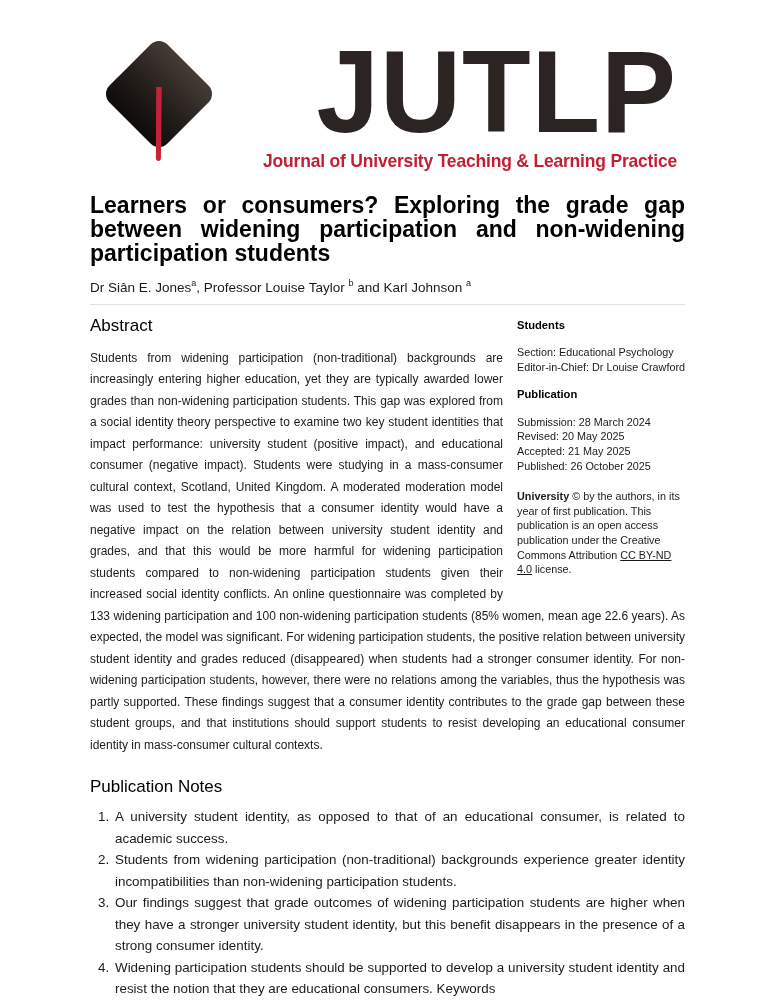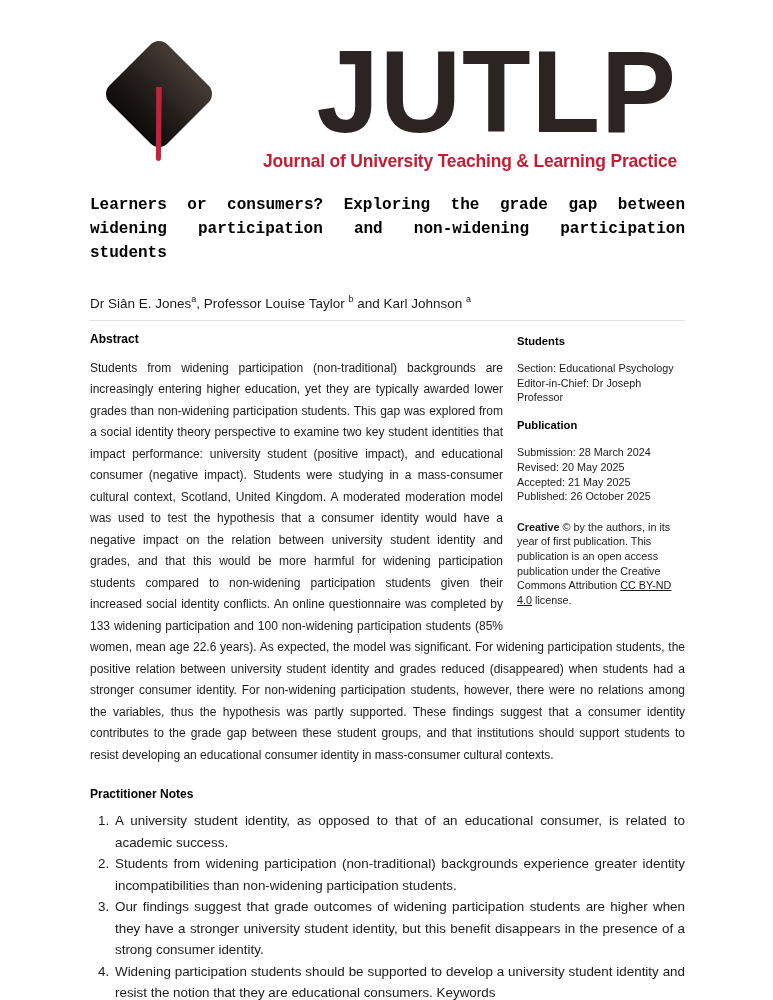--- a/index.html
+++ b/index.html
@@ -29,44 +29,43 @@
   .logo-subtitle{
     margin-top:12px;
     font-size:19px;font-weight:bold;color:#c21f35;
     letter-spacing:-0.2px;white-space:nowrap;
     transform:scaleX(0.92);transform-origin:right top;
   }
 
   
   .article-title{
     margin:14px 0 8px 0;
-    font-size:16px;line-height:24px;font-weight:bold;color:#000;
+    font-size:23px;line-height:24px;font-weight:bold;color:#000;
     text-align:justify;
-    font-family:Liberation Mono, monospace;
   }
-  .authors{margin-top:29px;font-size:13.5px;color:#1b1b1b;}
+  .authors{margin-top:13px;font-size:13.5px;color:#1b1b1b;}
   .authors sup,.affiliations sup{font-size:9px;}
   .affiliations{margin-top:3px;font-size:11px;color:#1b1b1b;}
   .rule{border:none;border-top:1px solid #e0e0e0;margin:9px 0 0 0;}
 
   
   .content{margin-top:11px;}
   .sidebar{
     float:right;width:168px;margin:2px 0 10px 14px;
     font-size:10.8px;line-height:14.6px;color:#1b1b1b;
   }
   .sidebar h3{
     margin:0 0 13px 0;font-size:11.2px;font-weight:bold;color:#000;
   }
   .sidebar .side-block{margin-bottom:13px;}
   .sidebar .copyright{margin-top:16px;}
   .link{color:#1b1b1b;text-decoration:underline;cursor:pointer;}
 
   .section-heading{
-    margin:0 0 0 0;font-size:12px;font-weight:bold;color:#000;
+    margin:0 0 0 0;font-size:17px;font-weight:normal;color:#000;
   }
   .abstract-text{
     margin:12px 0 0 0;
     font-size:12px;line-height:21.5px;text-align:justify;
   }
 
   
   .notes-heading{margin-top:21px;}
   ol.notes{
     margin:9px 0 0 0;padding:0 0 0 23px;
@@ -108,39 +107,39 @@
 
 
   <hr class="rule">
 
   <div class="content clearfix">
 
     <aside class="sidebar">
       <h3>Students</h3>
       <div class="side-block">
         <div>Section: Educational Psychology</div>
-        <div>Editor-in-Chief: Dr Joseph Professor</div>
+        <div>Editor-in-Chief: Dr Louise Crawford</div>
       </div>
       <h3>Publication</h3>
       <div class="side-block">
         <div>Submission: 28 March 2024</div>
         <div>Revised: 20 May 2025</div>
         <div>Accepted: 21 May 2025</div>
         <div>Published: 26 October 2025</div>
       </div>
       <div class="copyright">
-        <b>Creative</b><span> © by the authors, in its year of first publication. This publication is an open access publication under the Creative Commons Attribution </span><a class="link">CC BY-ND 4.0</a><span> license.</span>
+        <b>University</b><span> © by the authors, in its year of first publication. This publication is an open access publication under the Creative Commons Attribution </span><a class="link">CC BY-ND 4.0</a><span> license.</span>
       </div>
     </aside>
 
     <h2 class="section-heading">Abstract</h2>
     <p class="abstract-text">Students from widening participation (non-traditional) backgrounds are increasingly entering higher education, yet they are typically awarded lower grades than non-widening participation students. This gap was explored from a social identity theory perspective to examine two key student identities that impact performance: university student (positive impact), and educational consumer (negative impact). Students were studying in a mass-consumer cultural context, Scotland, United Kingdom. A moderated moderation model was used to test the hypothesis that a consumer identity would have a negative impact on the relation between university student identity and grades, and that this would be more harmful for widening participation students compared to non-widening participation students given their increased social identity conflicts. An online questionnaire was completed by 133 widening participation and 100 non-widening participation students (85% women, mean age 22.6 years). As expected, the model was significant. For widening participation students, the positive relation between university student identity and grades reduced (disappeared) when students had a stronger consumer identity. For non-widening participation students, however, there were no relations among the variables, thus the hypothesis was partly supported. These findings suggest that a consumer identity contributes to the grade gap between these student groups, and that institutions should support students to resist developing an educational consumer identity in mass-consumer cultural contexts.</p>
   </div>
 
-  <h2 class="section-heading notes-heading">Practitioner Notes</h2>
+  <h2 class="section-heading notes-heading">Publication Notes</h2>
   <ol class="notes">
     <li>A university student identity, as opposed to that of an educational consumer, is related to academic success.</li>
     <li>Students from widening participation (non-traditional) backgrounds experience greater identity incompatibilities than non-widening participation students.</li>
     <li>Our findings suggest that grade outcomes of widening participation students are higher when they have a stronger university student identity, but this benefit disappears in the presence of a strong consumer identity.</li>
     <li>Widening participation students should be supported to develop a university student identity and resist the notion that they are educational consumers. Keywords</li>
   </ol>
 
 </div>
 
 </body></html>

